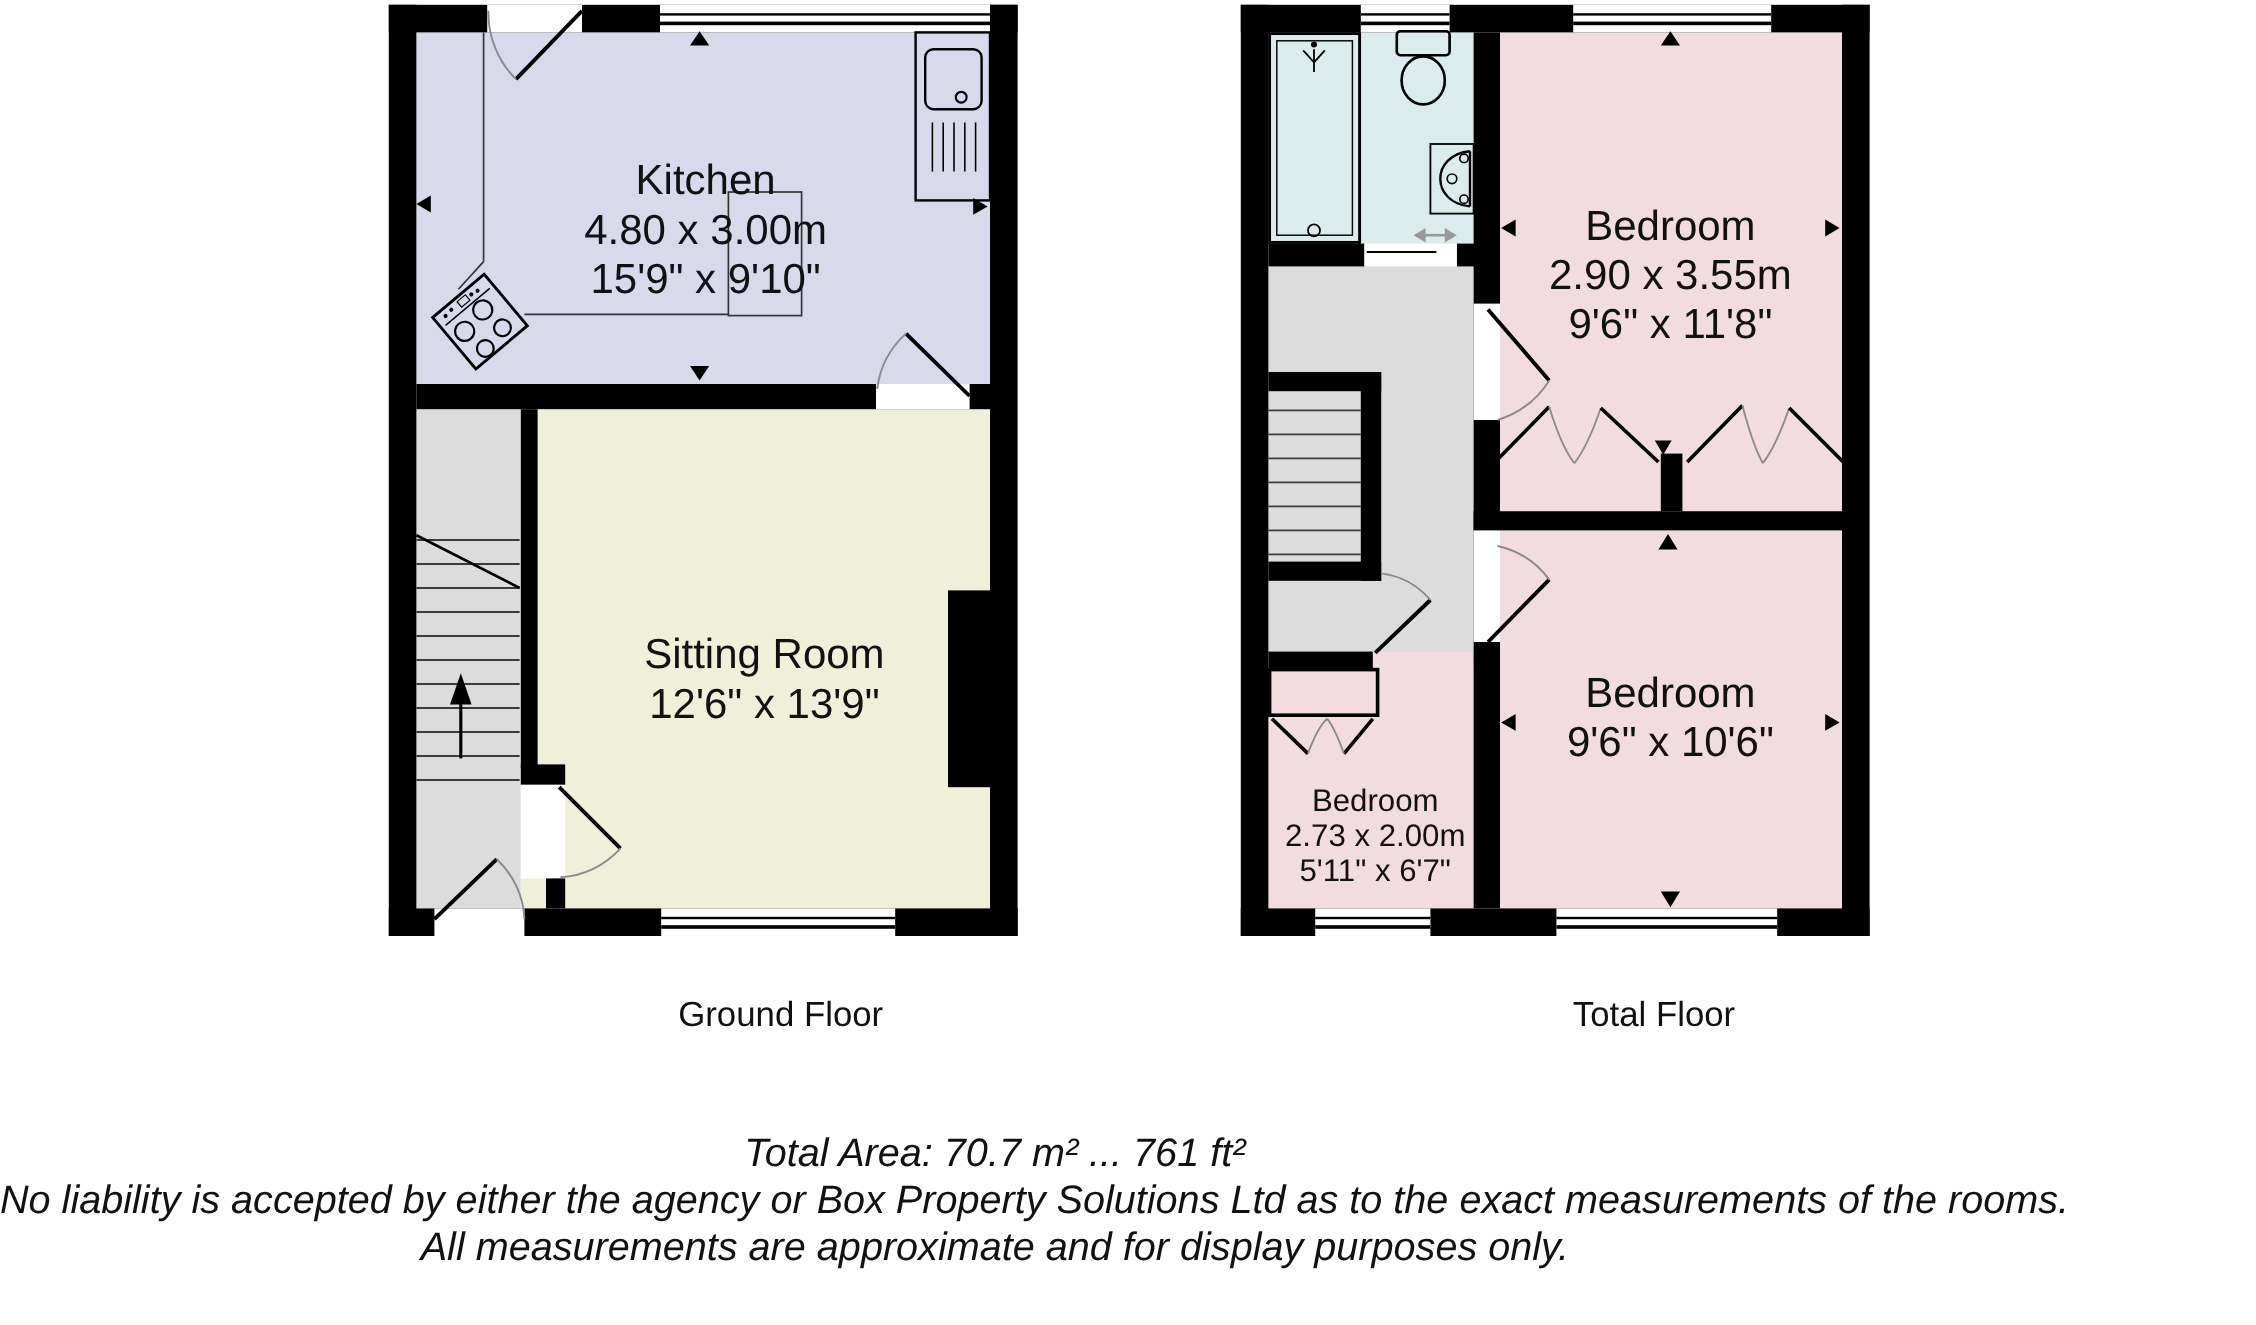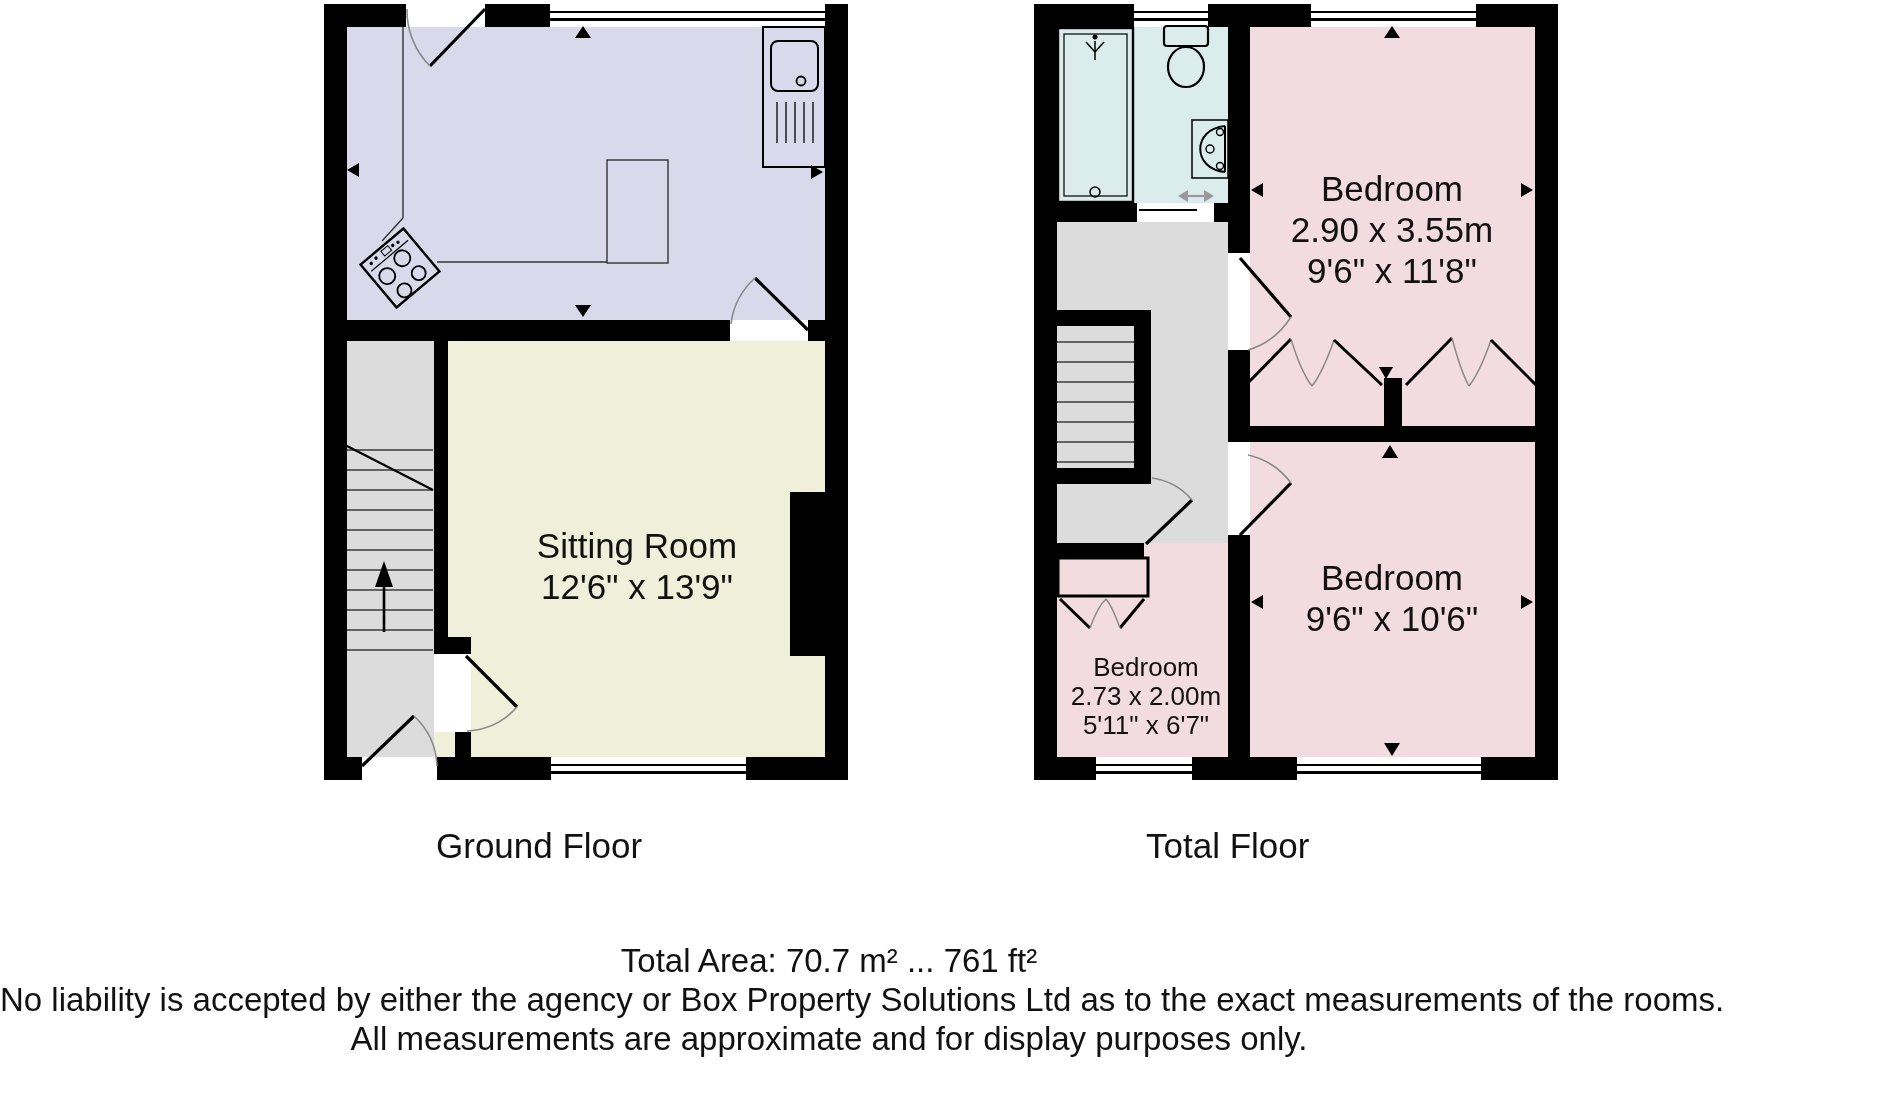--- a/index.html
+++ b/index.html
@@ -13,22 +13,22 @@
   .fill{position:absolute;}
   .k{background:var(--kitchen);} .s{background:var(--sitting);} .b{background:var(--bedroom);}
   .sh{background:var(--shower);} .h{background:var(--hall);}
   .opening{position:absolute;background:#ffffff;}
   .window{position:absolute;background:#ffffff;}
   .window::before,.window::after{content:"";position:absolute;left:0;right:0;height:2.5px;background:var(--wall);}
   .window::before{top:29%;} .window::after{top:61%;}
   .overlay{position:absolute;left:0;top:0;pointer-events:none;}
   .room-label{position:absolute;text-align:center;font-size:35px;line-height:41px;white-space:nowrap;}
   .room-label.small{font-size:26px;line-height:29px;}
-  .caption{position:absolute;text-align:left;font-size:35px;line-height:44px;white-space:nowrap;}
-  .footer{position:absolute;left:0;top:941px;width:1658px;text-align:center;font-size:33px;line-height:39px;white-space:nowrap;}
+  .caption{position:absolute;text-align:right;font-size:29px;line-height:44px;white-space:nowrap;}
+  .footer{position:absolute;left:0;top:941px;width:1658px;text-align:center;font-size:33px;line-height:39px;white-space:nowrap;font-style:italic;}
   svg .leaf{stroke:#000;stroke-width:3.2;fill:none;}
   svg .arc{stroke:var(--arc);stroke-width:1.6;fill:none;}
   svg .t{stroke:var(--tread);stroke-width:1.6;}
   svg .thin{stroke:#333;stroke-width:1.4;fill:none;}
   svg .fx{stroke:#000;fill:none;}
   svg .tri{fill:#000;stroke:none;}
   svg .swag{stroke:var(--arc);stroke-width:1.5;fill:none;}
   svg .thick{stroke:#000;stroke-width:3;fill:none;}
 </style>
 </head>
@@ -236,20 +236,25 @@
       <polygon class="tri" points="1386,379 1379,367 1393,367"></polygon>
       <polygon class="tri" points="1251,190 1263,183 1263,197"></polygon>
       <polygon class="tri" points="1533,190 1521,183 1521,197"></polygon>
       <polygon class="tri" points="1390,445 1382,458 1398,458"></polygon>
       <polygon class="tri" points="1392,756 1384,743 1400,743"></polygon>
       <polygon class="tri" points="1251,602 1263,595 1263,609"></polygon>
       <polygon class="tri" points="1533,602 1521,595 1521,609"></polygon>
     </g>
   </svg>
 
+  <div class="room-label" style="left:438px;top:130px;width:300px;">
+    <div>Kitchen</div>
+    <div>4.80 x 3.00m</div>
+    <div>15'9" x 9'10"</div>
+  </div>
 
   <div class="room-label" style="left:487px;top:525px;width:300px;">
     <div>Sitting Room</div>
     <div>12'6" x 13'9"</div>
   </div>
 
   <div class="room-label" style="left:1242px;top:168px;width:300px;">
     <div>Bedroom</div>
     <div>2.90 x 3.55m</div>
     <div>9'6" x 11'8"</div>

